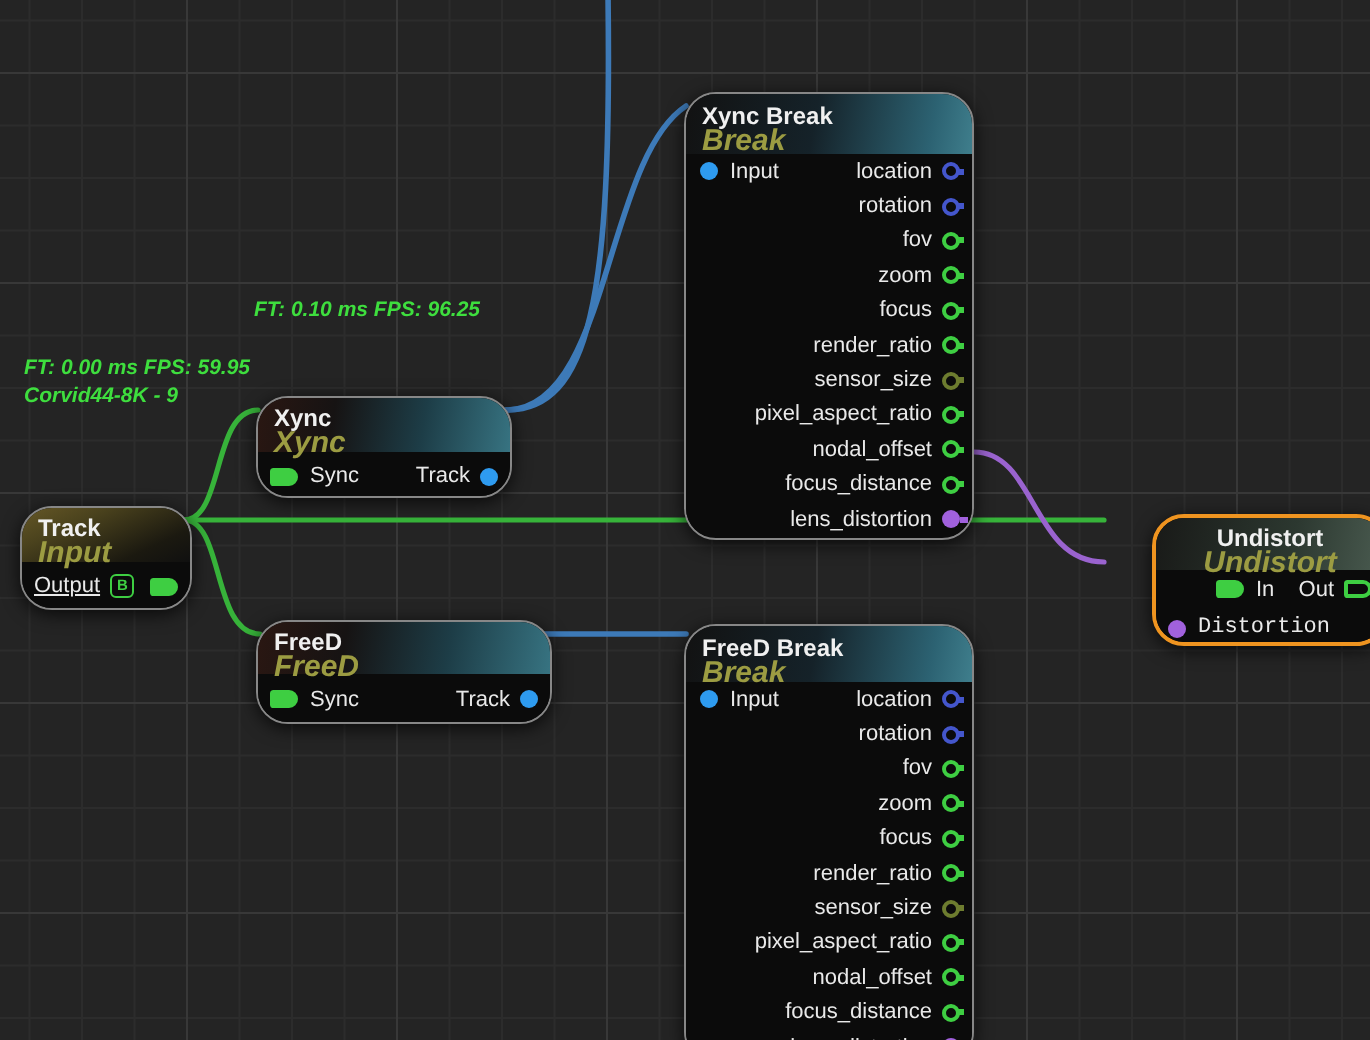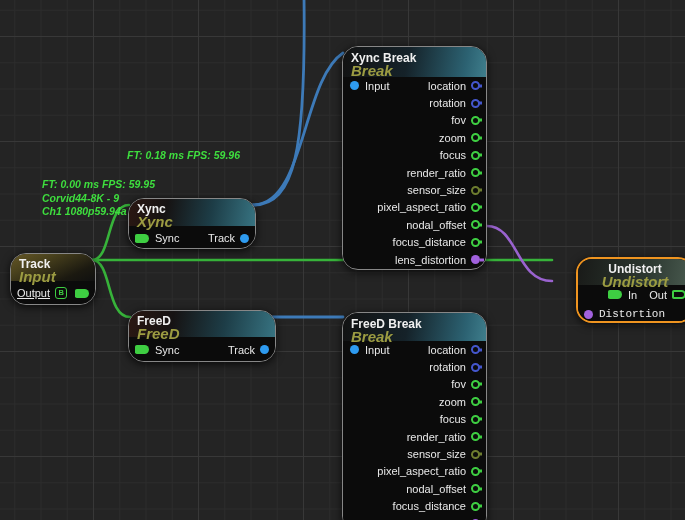--- a/index.html
+++ b/index.html
@@ -71,28 +71,27 @@
   <svg id="wires" width="685" height="520" viewBox="0 0 685 520">
     <path class="w-green" d="M92 260 C112 260, 106 205, 129 205"></path>
     <path class="w-green" d="M92 260 L552 260"></path>
     <path class="w-green" d="M92 260 C112 260, 106 317, 130 317"></path>
     <path class="w-blue" d="M253 205 C295 205, 306 150, 304 -3"></path>
     <path class="w-blue" d="M253 205 C305 205, 302 80, 343 53"></path>
     <path class="w-blue" d="M256 317 C292 317, 306 317, 343 317"></path>
     <path class="w-purple" d="M487 226 C518 226, 516 281, 552 281"></path>
   </svg>
 
-  <div class="info" style="left:12px;top:178px;margin-left:30px;">
+  <div class="info" style="left:12px;top:178px;">
     <div>FT: 0.00 ms FPS: 59.95</div>
     <div>Corvid44-8K - 9</div>
-    <div>Ch1 1080p59.94a</div>
   </div>
 
   <div class="info" style="left:127px;top:149px;">
-    <div>FT: 0.18 ms FPS: 59.96</div>
+    <div>FT: 0.10 ms FPS: 96.25</div>
   </div>
 
   <div class="node" style="left:10px;top:221px;width:86px;height:52px;">
     <div class="nhead h-ajain" style="height:27px;">
       <div class="ntitle">Track</div>
       <div class="nsub">Input</div>
     </div>
     <div class="nbody duo-row" style="height:24px;">
       <span class="plabel" style="margin-right:0;text-decoration:underline;">Output</span>
       <span class="badge">B</span>

